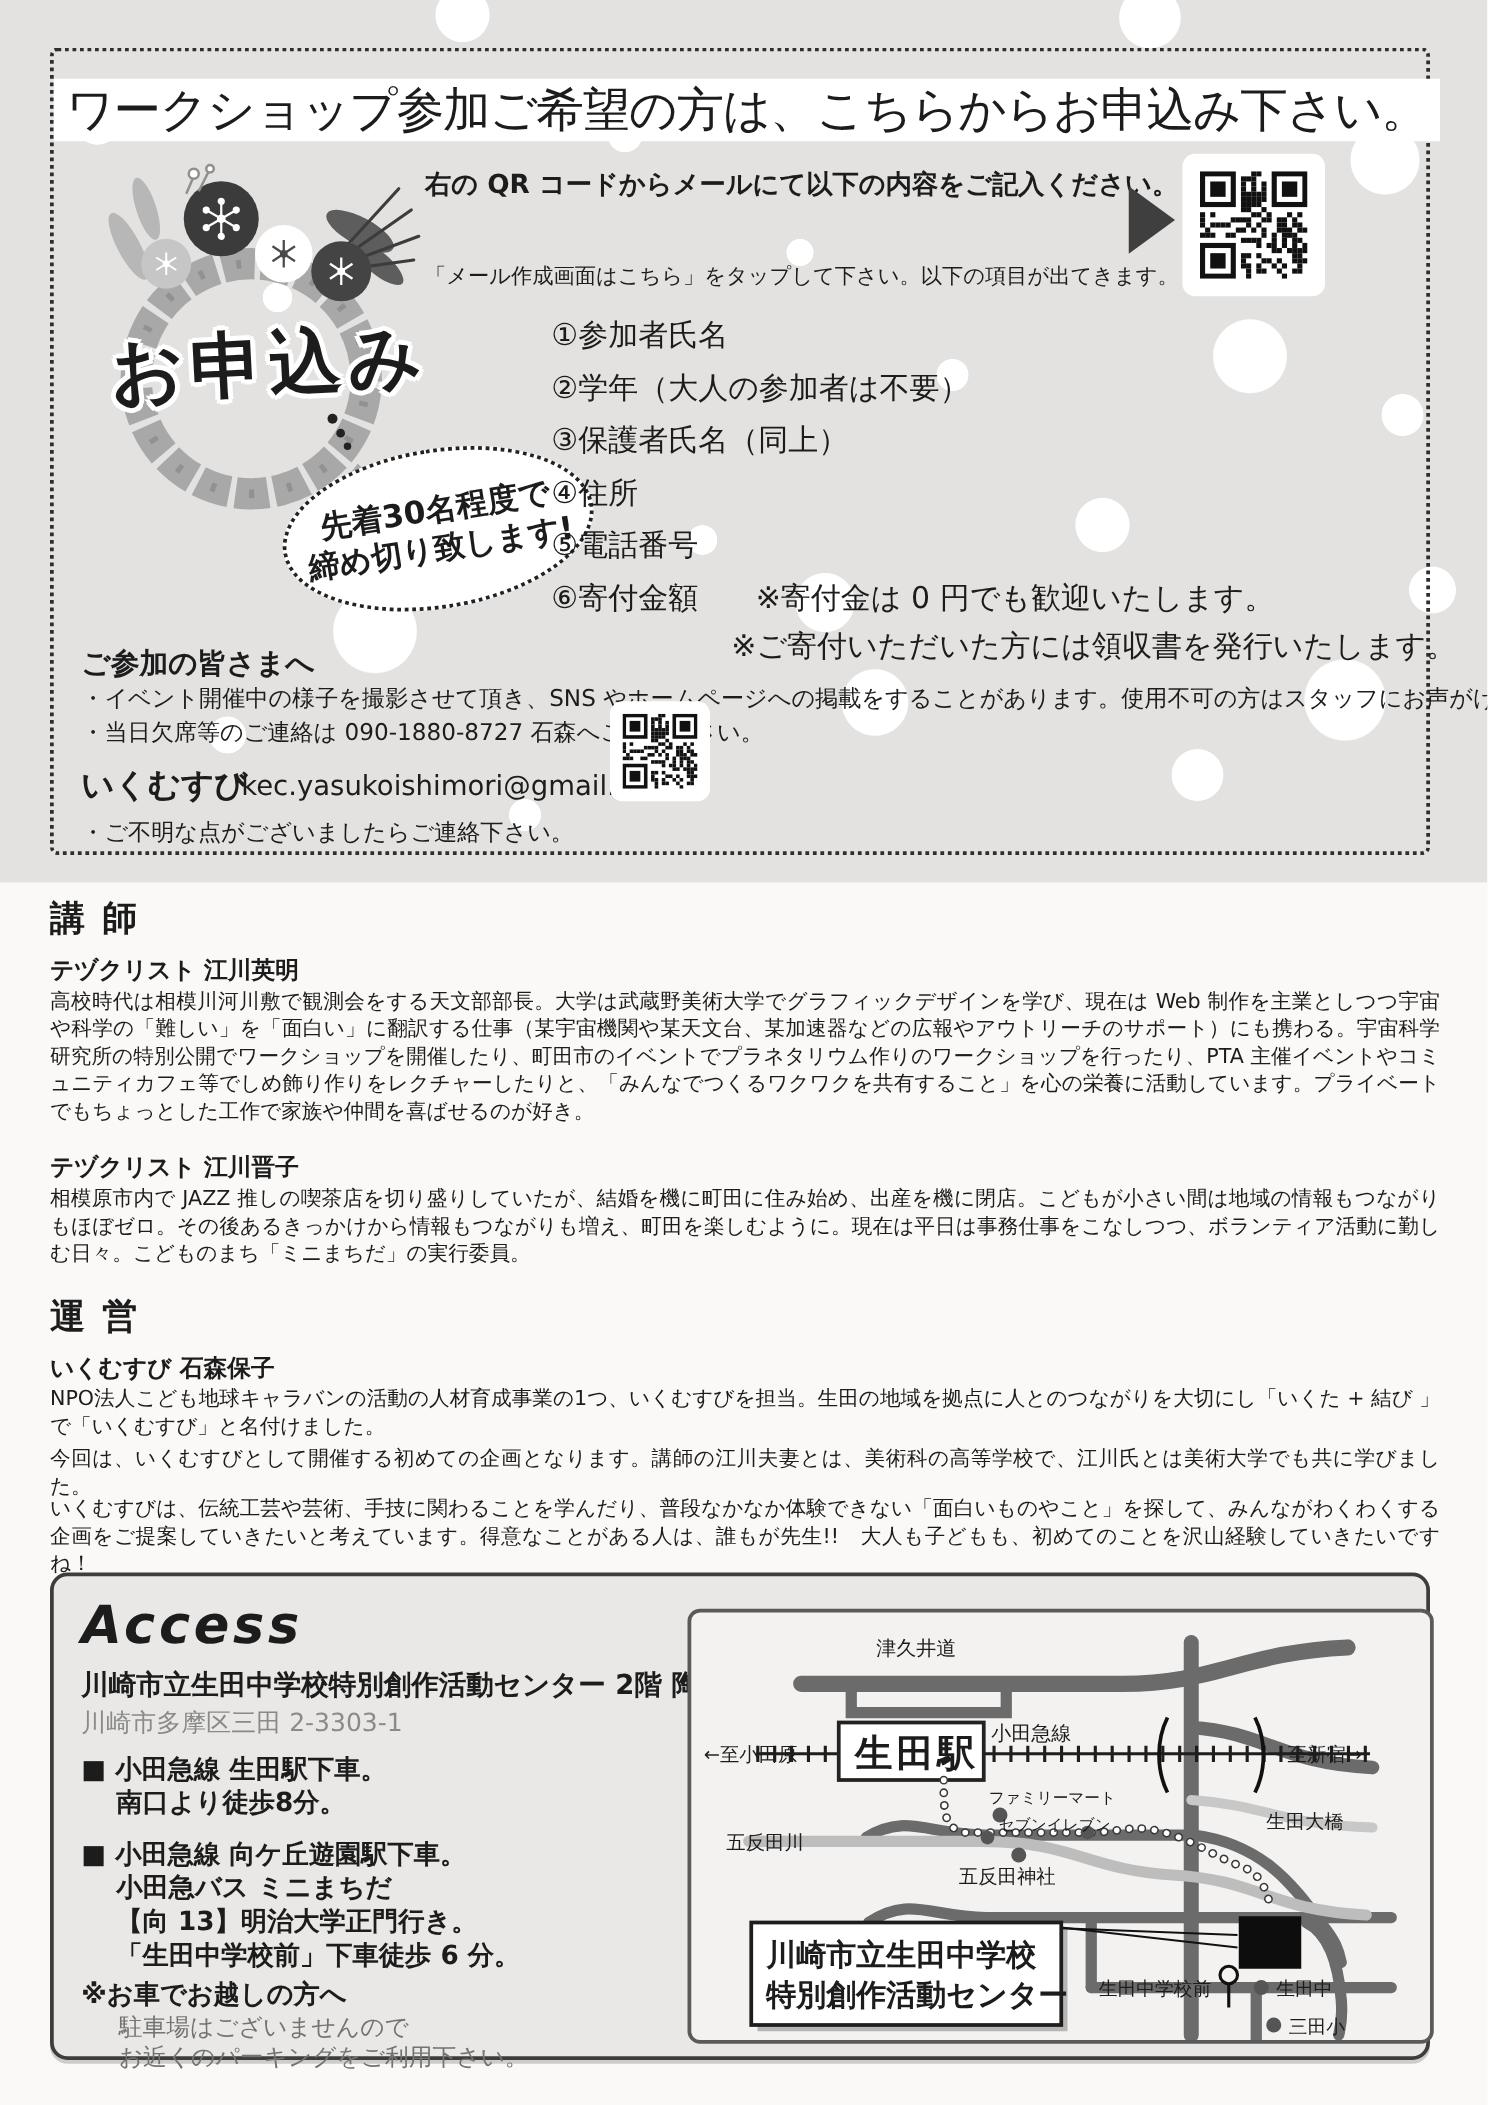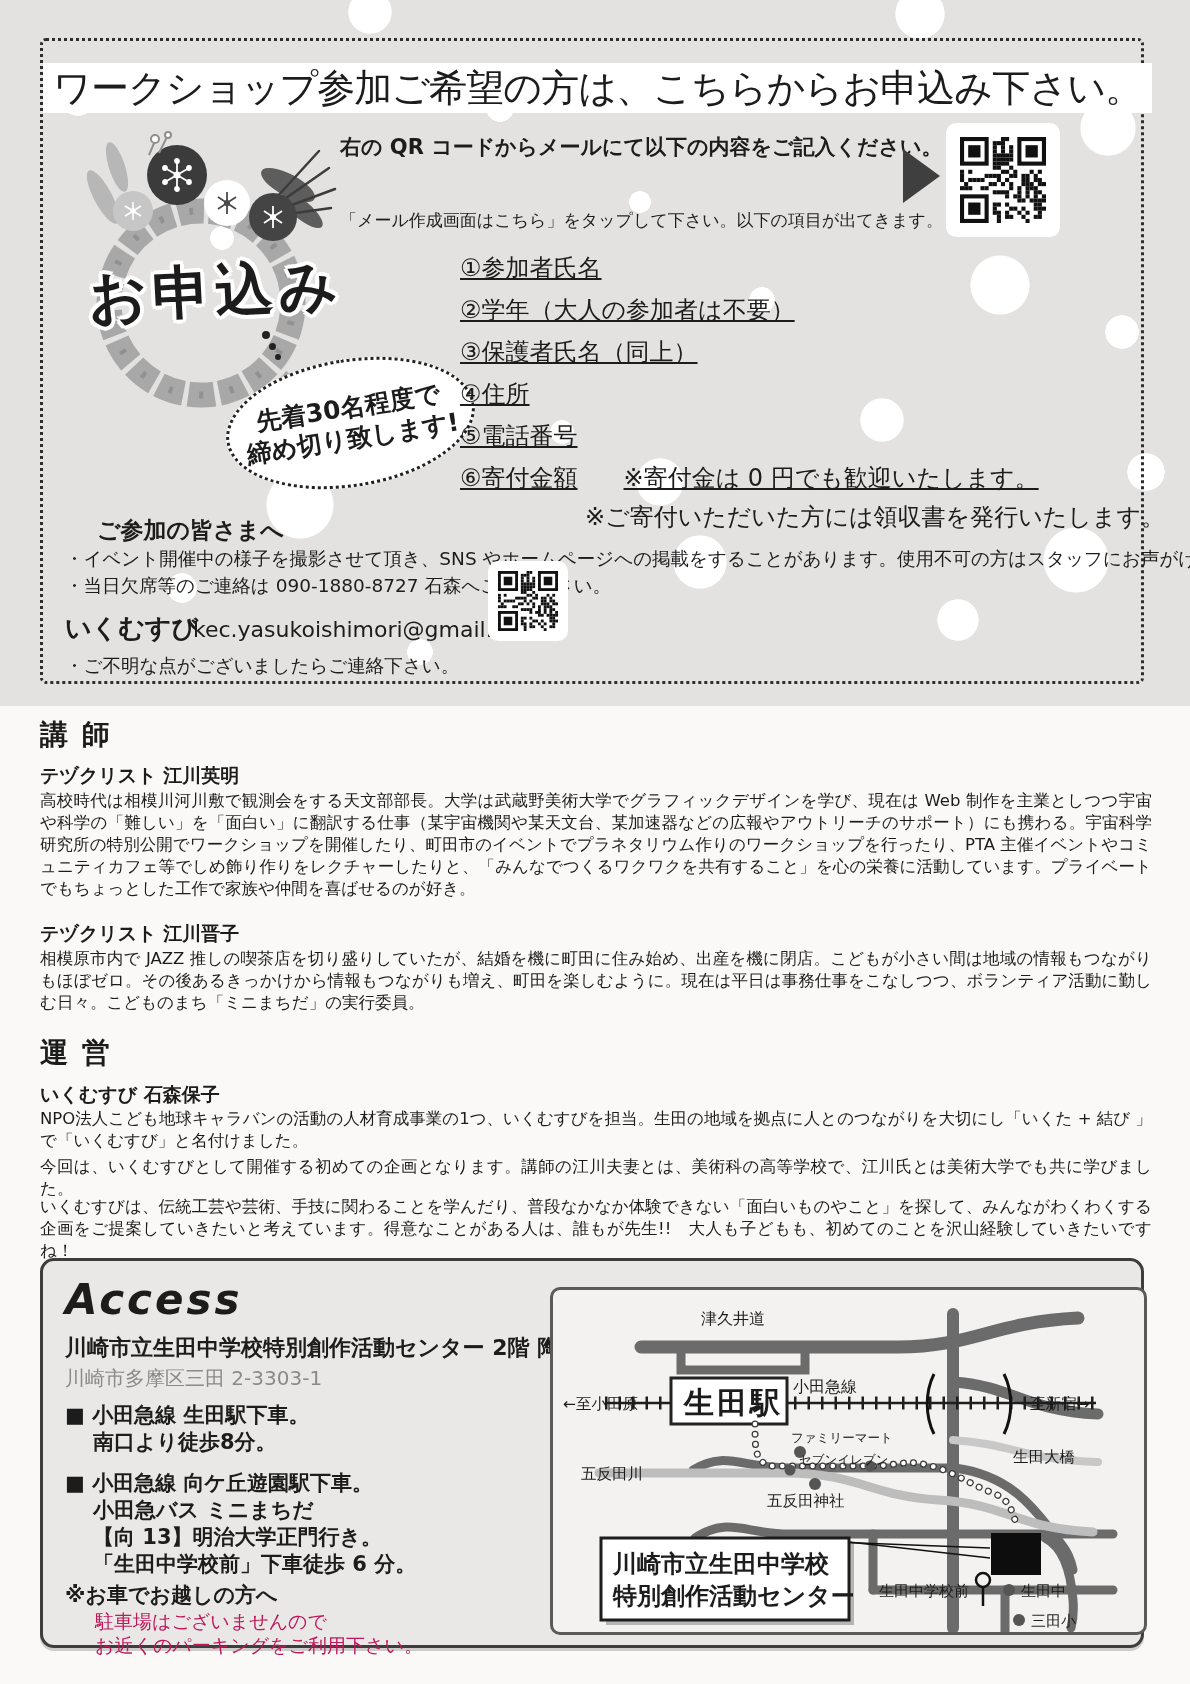--- a/index.html
+++ b/index.html
@@ -53,21 +53,21 @@
   .arrow-right{width:0;height:0;border-top:27px solid transparent;border-bottom:27px solid transparent;border-left:37px solid #3f3f3f;}
   .section-h{font-size:28px;font-weight:700;letter-spacing:2px;}
   .prof-name{font-size:19px;font-weight:800;}
   .bio{font-size:16.5px;line-height:22px;width:1112px;text-align:justify;}
   .access-box{position:absolute;left:40px;top:1258px;width:1098px;height:384px;background:#e9e8e6;
     border:3px solid #3d3d3d;border-radius:14px;box-shadow:0 3px 0 rgba(0,0,0,.18);}
   .access-logo{font-size:42px;font-weight:900;letter-spacing:3px;font-style:italic;}
   .venue{font-size:22px;font-weight:800;white-space:nowrap;}
   .address{font-size:20px;color:#8a8a8a;white-space:nowrap;}
   .route{font-size:21px;font-weight:800;white-space:nowrap;}
-  .car-note{font-size:19px;color:#be185d;white-space:nowrap;}
+  .car-note{font-size:19px;color:#737373;white-space:nowrap;}
   .map-box{position:absolute;left:507px;top:26px;width:591px;height:342px;background:#f3f2f0;
     border:3px solid #5a5a5a;border-radius:10px;overflow:hidden;}
   .map-box svg{display:block;}
   svg text{font-family:"DejaVu Sans","Liberation Sans",sans-serif;fill:#1c1c1c;}
 </style>
 </head>
 <body>
 
 <div class="page">
   <div class="top-bg"></div>
@@ -299,34 +299,34 @@
 
     <div class="abs trail-dot" style="left:219px;top:290px;"></div>
     <div class="abs trail-dot" style="left:226px;top:302px;width:7px;height:7px;"></div>
     <div class="abs trail-dot" style="left:232px;top:313px;width:6px;height:6px;"></div>
 
     <div class="abs bubble" style="left:182px;top:318px;">
       <div>先着30名程度で</div>
       <div>締め切り致します!</div>
     </div>
 
-    <div class="abs" style="left:417px;top:206px;text-decoration:underline;">
+    <div class="abs" style="left:398px;top:206px;">
       <div class="form-item">①参加者氏名</div>
       <div class="form-item">②学年（大人の参加者は不要）</div>
       <div class="form-item">③保護者氏名（同上）</div>
       <div class="form-item">④住所</div>
       <div class="form-item">⑤電話番号</div>
       <div class="form-row6">
         <div class="form-item">⑥寄付金額</div>
         <div class="form-item">※寄付金は 0 円でも歓迎いたします。</div>
       </div>
     </div>
     <div class="abs note" style="left:542px;top:460px;">※ご寄付いただいた方には領収書を発行いたします。</div>
 
-    <div class="abs guests-h" style="left:22px;top:474px;margin-left:32px;">ご参加の皆さまへ</div>
+    <div class="abs guests-h" style="left:22px;top:474px;">ご参加の皆さまへ</div>
     <div class="abs small-note" style="left:22px;top:505px;">・イベント開催中の様子を撮影させて頂き、SNS やホームページへの掲載をすることがあります。使用不可の方はスタッフにお声がけ下さい。</div>
     <div class="abs small-note" style="left:22px;top:532px;">・当日欠席等のご連絡は 090-1880-8727 石森へご連絡下さい。</div>
 
     <div class="abs contact-h" style="left:22px;top:570px;">いくむすび</div>
     <div class="abs contact-mail" style="left:150px;top:576px;">kec.yasukoishimori@gmail.com</div>
     <div class="abs qr" style="left:445px;top:520px;width:70px;height:70px;padding:5px;">
         <div style="width:60px;height:60px;">
           <svg viewBox="0 0 21 21">
             <rect x="0" y="0" width="21" height="21" fill="#fff"></rect>
             <rect x="10" y="0" width="1" height="1" fill="#111"></rect>

